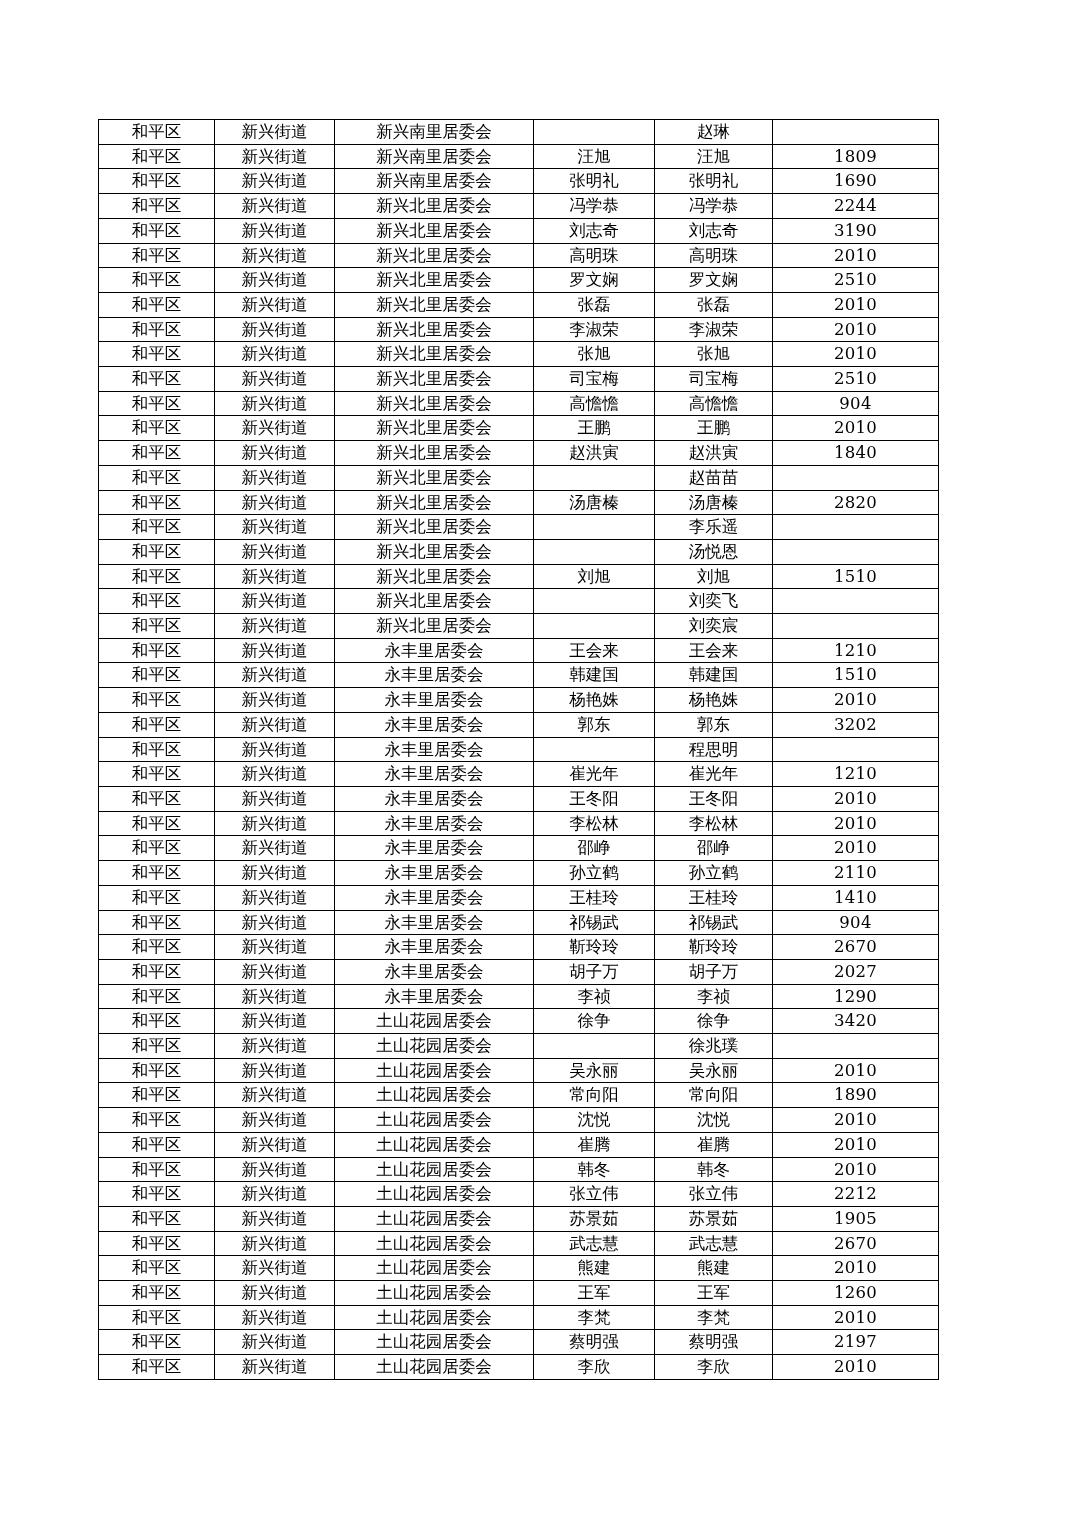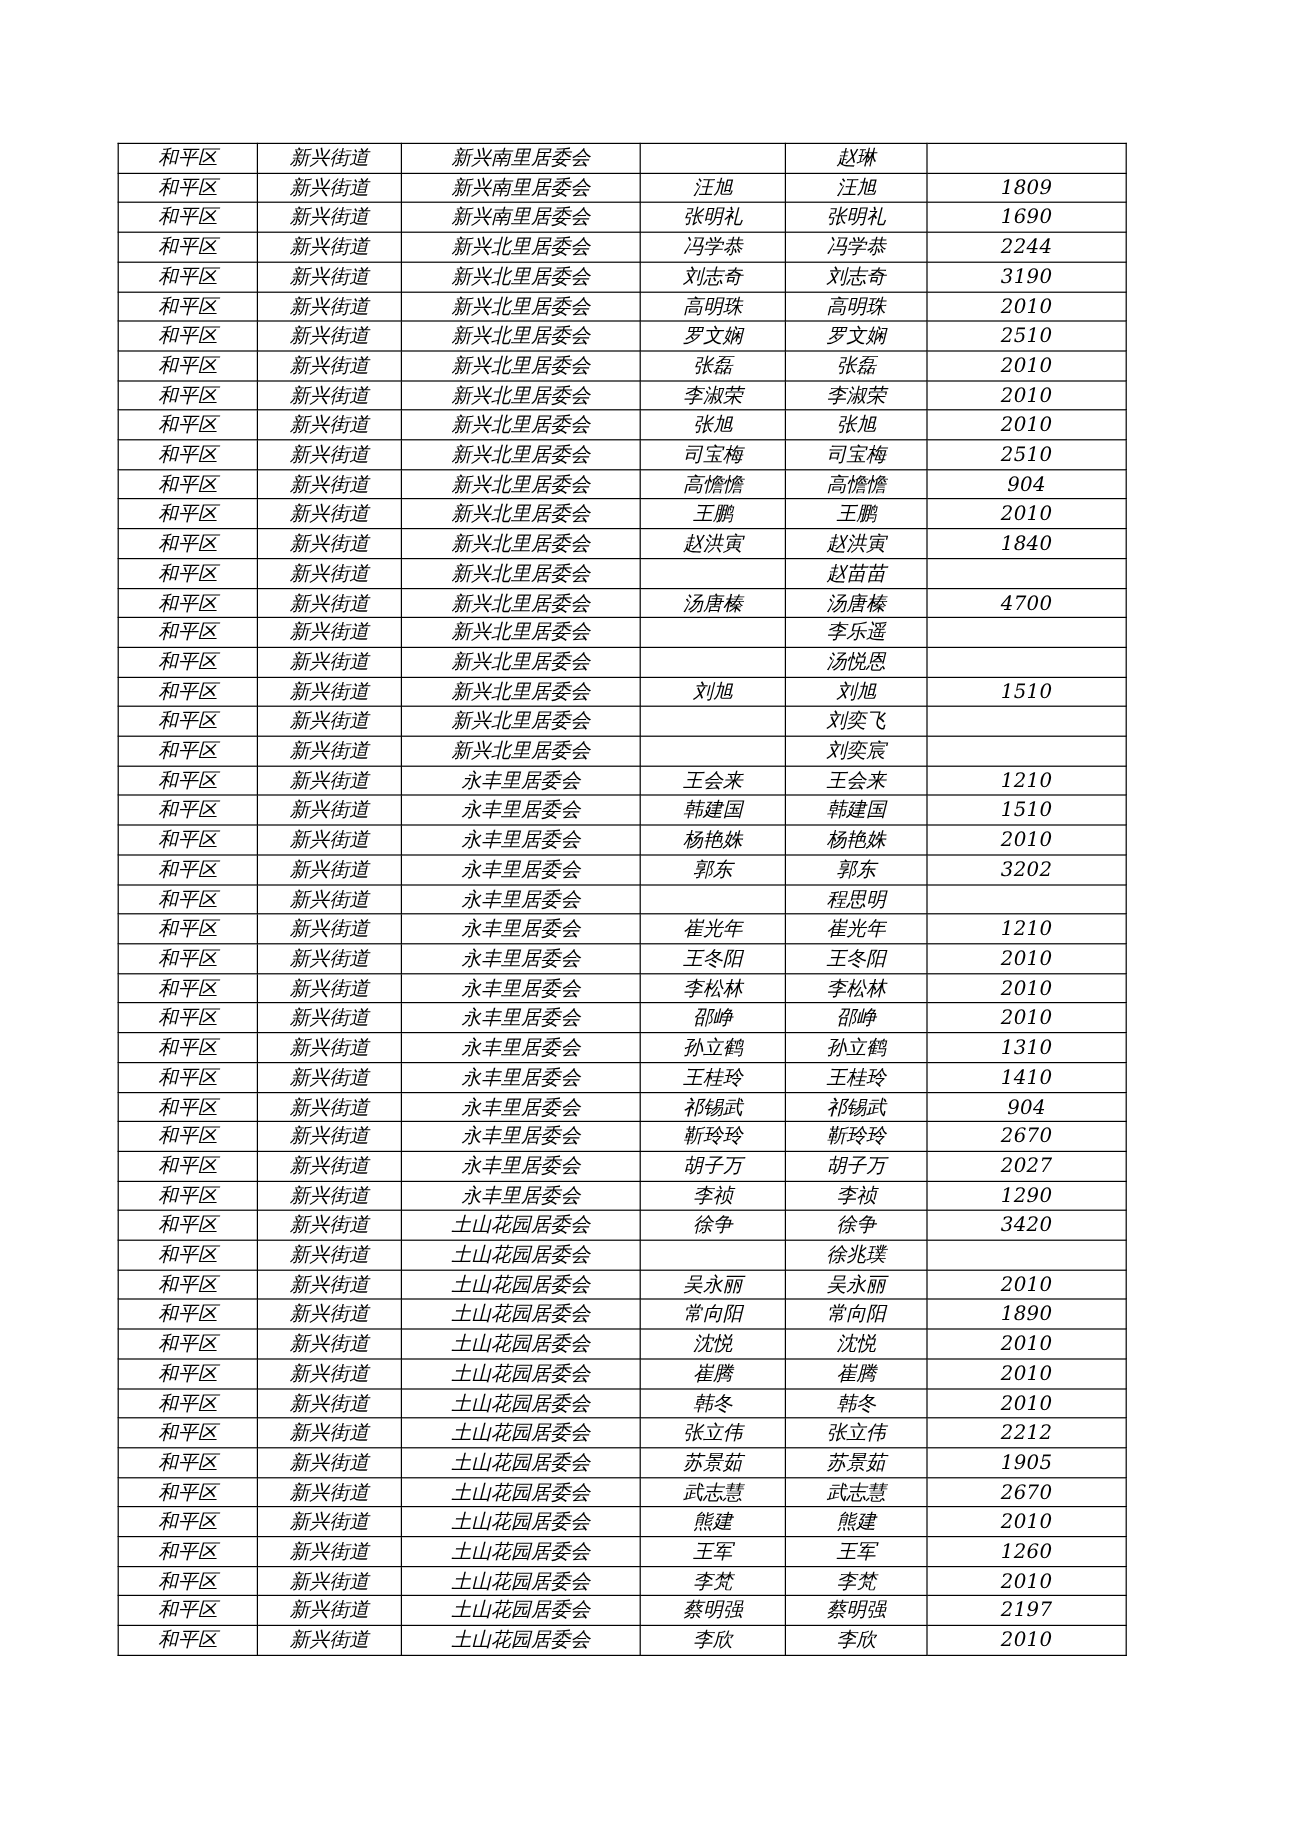--- a/index.html
+++ b/index.html
@@ -26,21 +26,20 @@
     position: absolute;
     left: 98px;
     top: 119px;
     width: 840px;
   }
   table.roster {
     border-collapse: collapse;
     table-layout: fixed;
     width: 840px;
     border: 1.6px solid #000000;
-    font-style: italic;
   }
   table.roster col.c-district { width: 116px; }
   table.roster col.c-street   { width: 120px; }
   table.roster col.c-comm     { width: 199px; }
   table.roster col.c-name-a   { width: 121px; }
   table.roster col.c-name-b   { width: 118px; }
   table.roster col.c-amount   { width: 166px; }
 
   table.roster td {
     border: 1px solid #000000;
@@ -195,21 +194,21 @@
             <td class="empty"></td>
             <td>赵苗苗</td>
             <td class="num empty"></td>
           </tr>
           <tr>
             <td>和平区</td>
             <td>新兴街道</td>
             <td>新兴北里居委会</td>
             <td>汤唐榛</td>
             <td>汤唐榛</td>
-            <td class="num">4700</td>
+            <td class="num">2820</td>
           </tr>
           <tr>
             <td>和平区</td>
             <td>新兴街道</td>
             <td>新兴北里居委会</td>
             <td class="empty"></td>
             <td>李乐遥</td>
             <td class="num empty"></td>
           </tr>
           <tr>
@@ -315,21 +314,21 @@
             <td>邵峥</td>
             <td>邵峥</td>
             <td class="num">2010</td>
           </tr>
           <tr>
             <td>和平区</td>
             <td>新兴街道</td>
             <td>永丰里居委会</td>
             <td>孙立鹤</td>
             <td>孙立鹤</td>
-            <td class="num">1310</td>
+            <td class="num">2110</td>
           </tr>
           <tr>
             <td>和平区</td>
             <td>新兴街道</td>
             <td>永丰里居委会</td>
             <td>王桂玲</td>
             <td>王桂玲</td>
             <td class="num">1410</td>
           </tr>
           <tr>

